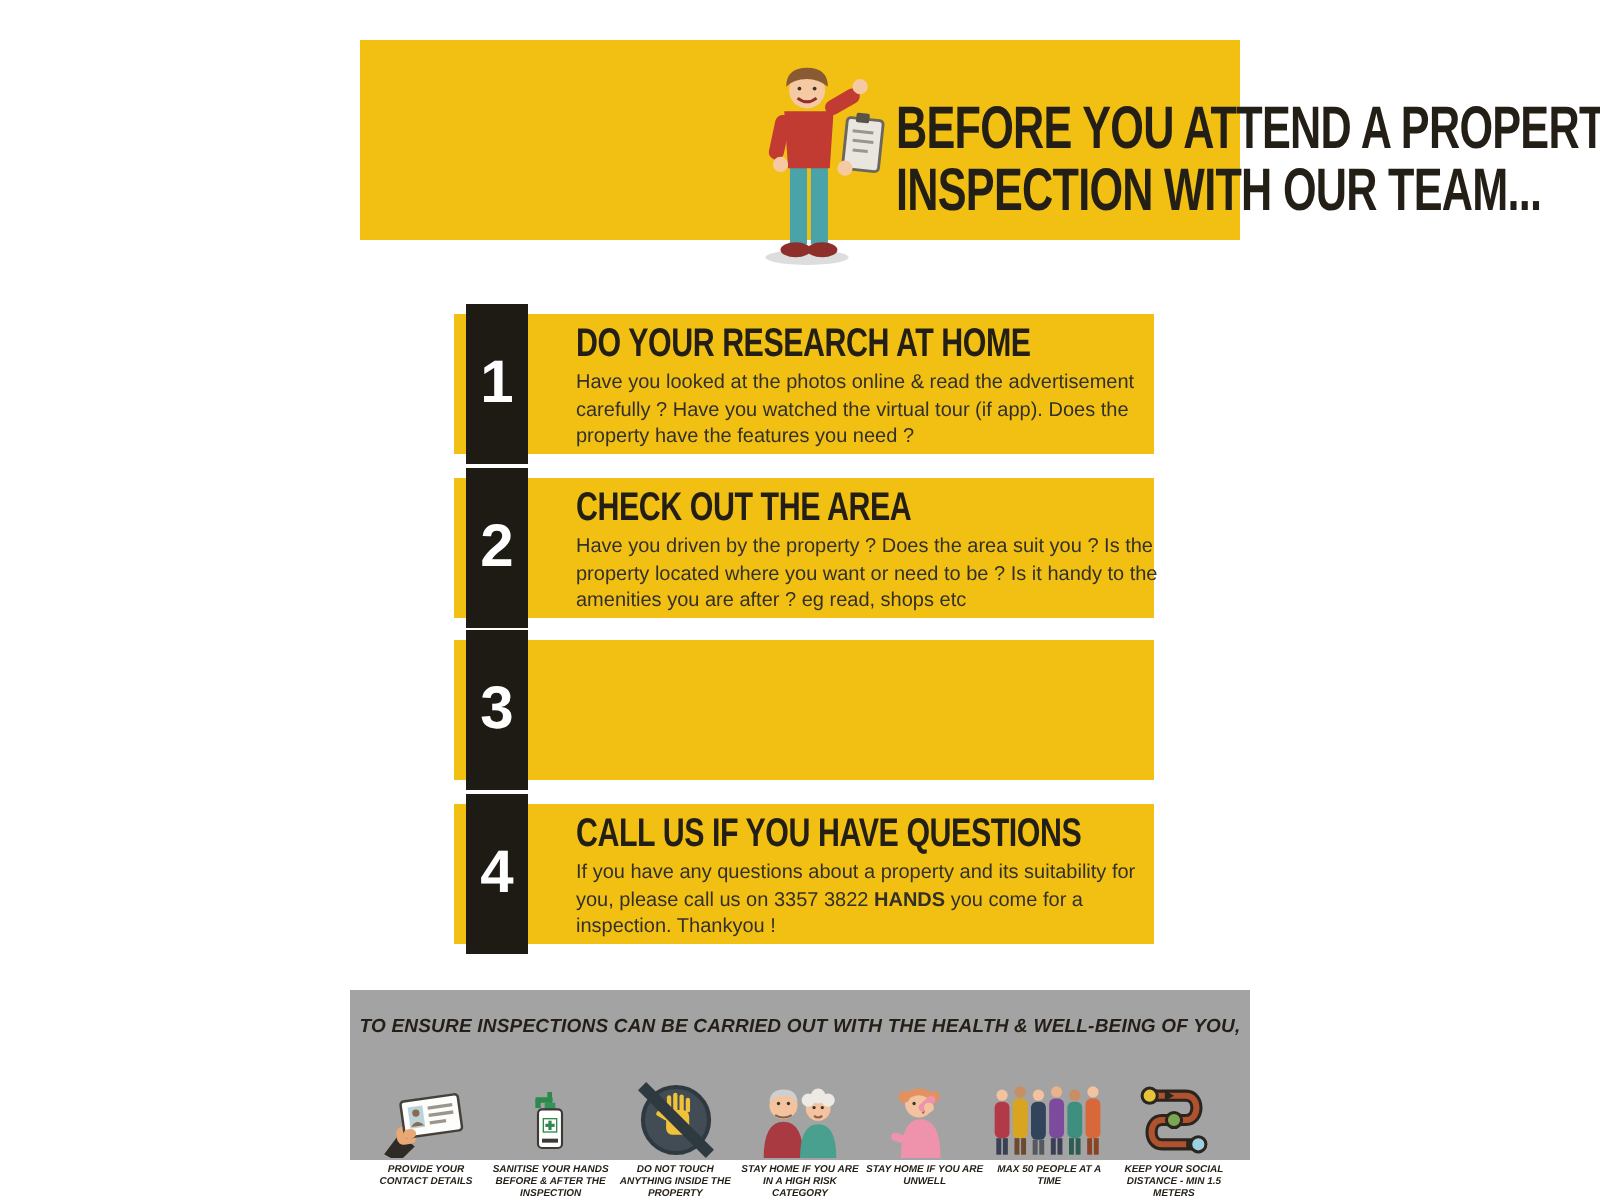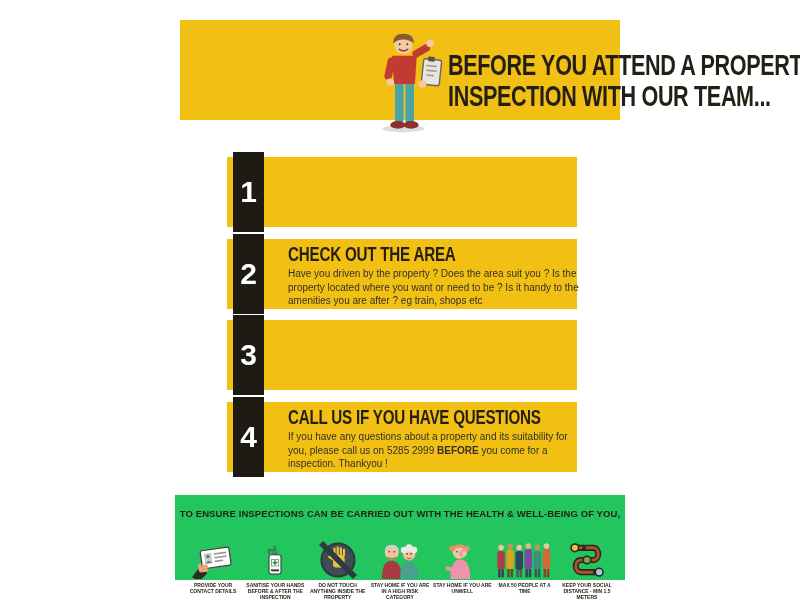--- a/index.html
+++ b/index.html
@@ -19,21 +19,21 @@
   .num-box{position:absolute;left:6px;top:-5px;width:31px;height:80px;background:#1E1B15;
            display:flex;align-items:center;justify-content:center;
            color:#ffffff;font-size:30px;font-weight:bold;}
   .step-content{position:absolute;left:61px;top:4px;width:293px;}
   .step-title{color:#241F16;font-weight:800;font-size:20px;line-height:22px;letter-spacing:-0.3px;
               white-space:nowrap;transform:scaleX(0.76);transform-origin:left top;}
   .step-body{margin-top:2px;color:#33302A;font-size:10px;line-height:13.5px;}
   .step-body b{font-weight:bold;}
 
   
-  .footer-banner{position:absolute;left:175px;top:495px;width:450px;height:85px;background:#22c55e;}
+  .footer-banner{position:absolute;left:175px;top:495px;width:450px;height:85px;background:#a3a3a3;font-style:italic;}
   .footer-msg{padding-top:11px;text-align:center;color:#241F16;font-weight:bold;
               font-size:9.5px;line-height:15px;letter-spacing:0.1px;}
   .rules{position:absolute;left:0;top:46px;width:450px;display:flex;justify-content:space-between;
          padding:0 7px;box-sizing:border-box;}
   .rule{width:62px;display:flex;flex-direction:column;align-items:center;}
   .rule-icon{height:38px;display:flex;align-items:flex-end;justify-content:center;}
   .rule-caption{margin-top:3px;color:#241F16;font-weight:bold;font-size:5px;line-height:6px;
                 text-align:center;text-transform:uppercase;}
 </style>
 </head>
@@ -66,39 +66,43 @@
       <circle cx="34" cy="14" r="1" fill="#3A332B"></circle>
     </svg>
     <div class="header-title">
       <div>BEFORE YOU ATTEND A PROPERTY</div>
       <div>INSPECTION WITH OUR TEAM...</div>
     </div>
   </div>
 
   <div class="step step1">
     <div class="num-box">1</div>
+    <div class="step-content">
+      <div class="step-title">DO YOUR RESEARCH AT HOME</div>
+      <div class="step-body">Have you looked at the photos online &amp; read the advertisement carefully ? Have you watched the virtual tour (if app). Does the property have the features you need ?</div>
+    </div>
   </div>
 
   <div class="step step2">
     <div class="num-box">2</div>
     <div class="step-content">
       <div class="step-title">CHECK OUT THE AREA</div>
-      <div class="step-body">Have you driven by the property ? Does the area suit you ? Is the property located where you want or need to be ? Is it handy to the amenities you are after ? eg train, shops etc</div>
+      <div class="step-body">Have you driven by the property ? Does the area suit you ? Is the property located where you want or need to be ? Is it handy to the amenities you are after ? eg read, shops etc</div>
     </div>
   </div>
 
   <div class="step step3">
     <div class="num-box">3</div>
   </div>
 
   <div class="step step4">
     <div class="num-box">4</div>
     <div class="step-content">
       <div class="step-title">CALL US IF YOU HAVE QUESTIONS</div>
-      <div class="step-body"><span>If you have any questions about a property and its suitability for you, please call us on 5285 2999 </span><b>BEFORE</b><span> you come for a inspection. Thankyou !</span></div>
+      <div class="step-body"><span>If you have any questions about a property and its suitability for you, please call us on 3357 3822 </span><b>HANDS</b><span> you come for a inspection. Thankyou !</span></div>
     </div>
   </div>
 
   <div class="footer-banner">
     <div class="footer-msg">
       <div>TO  ENSURE INSPECTIONS CAN BE CARRIED OUT WITH THE HEALTH &amp; WELL-BEING OF YOU,</div>
     </div>
 
     <div class="rules">
 

